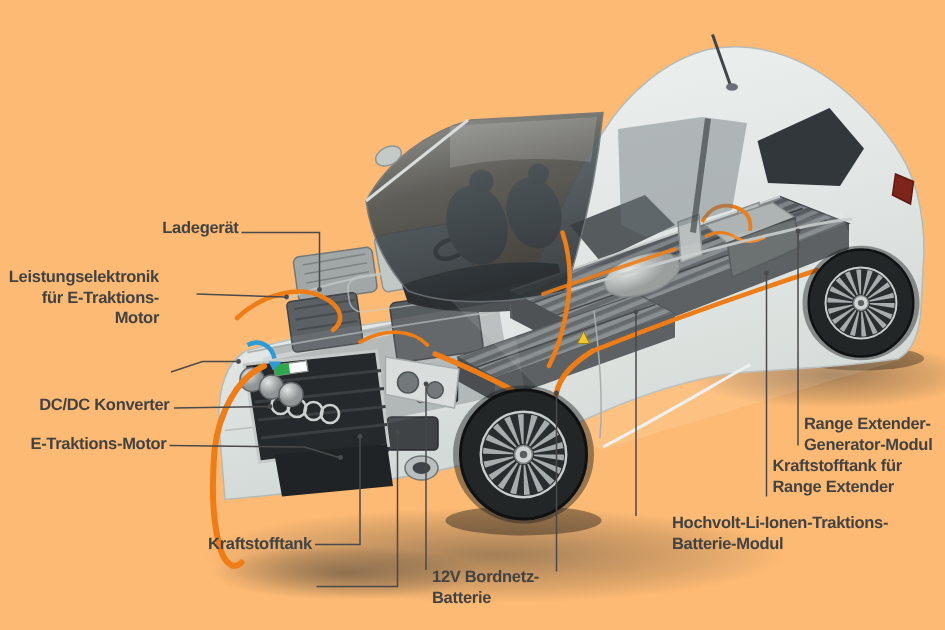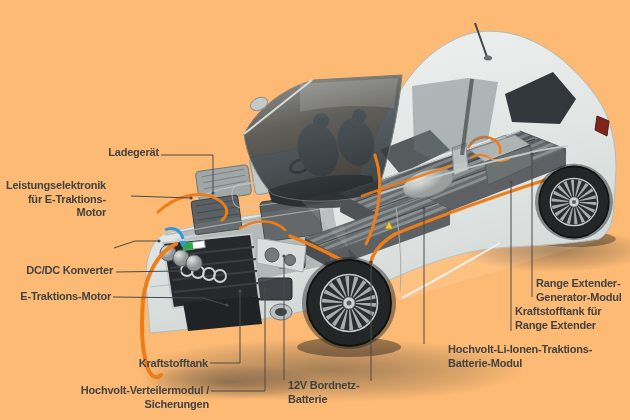--- a/index.html
+++ b/index.html
@@ -218,22 +218,20 @@
         <circle cx="532" cy="154" r="1.6"></circle>
   </g>
 </svg>
 
 <div class="lbl ra" style="right:471px;top:146px">Ladegerät</div>
 <div class="lbl ra" style="right:524px;top:179px">Leistungselektronik
 für E-Traktions-Motor</div>
 <div class="lbl ra" style="right:519px;top:290px">E-Traktions-Motor</div>
 <div class="lbl ra" style="right:517px;top:264px">DC/DC Konverter</div>
 <div class="lbl ra" style="right:422px;top:357px">Kraftstofftank</div>
-<div class="lbl ra" style="right:421px;top:384px">Hochvolt-Verteilermodul /
-Sicherungen</div>
 <div class="lbl la" style="left:288px;top:379px">12V Bordnetz-
 Batterie</div>
 <div class="lbl la" style="left:448px;top:343px">Hochvolt-Li-Ionen-Traktions-
 Batterie-Modul</div>
 <div class="lbl la" style="left:515px;top:305px">Kraftstofftank für
 Range Extender</div>
 <div class="lbl la" style="left:536px;top:277px">Range Extender-
 Generator-Modul</div>
 
 </div>

